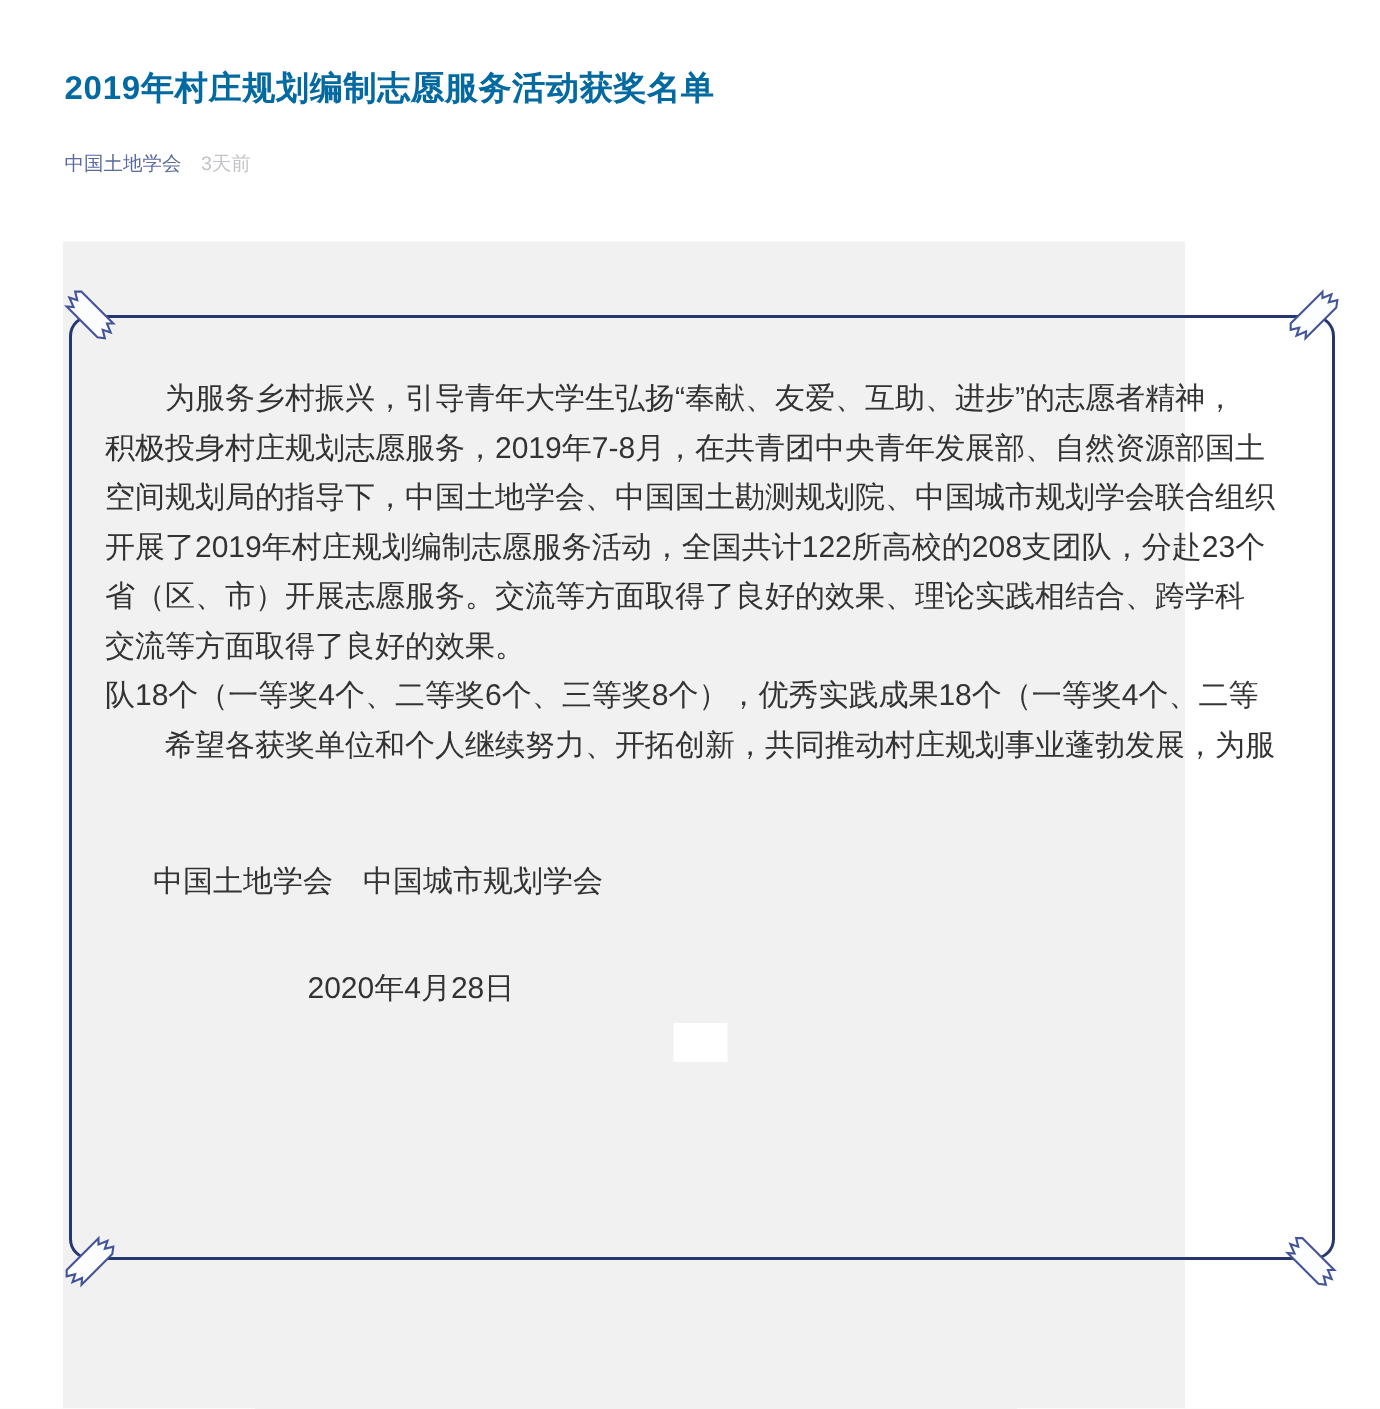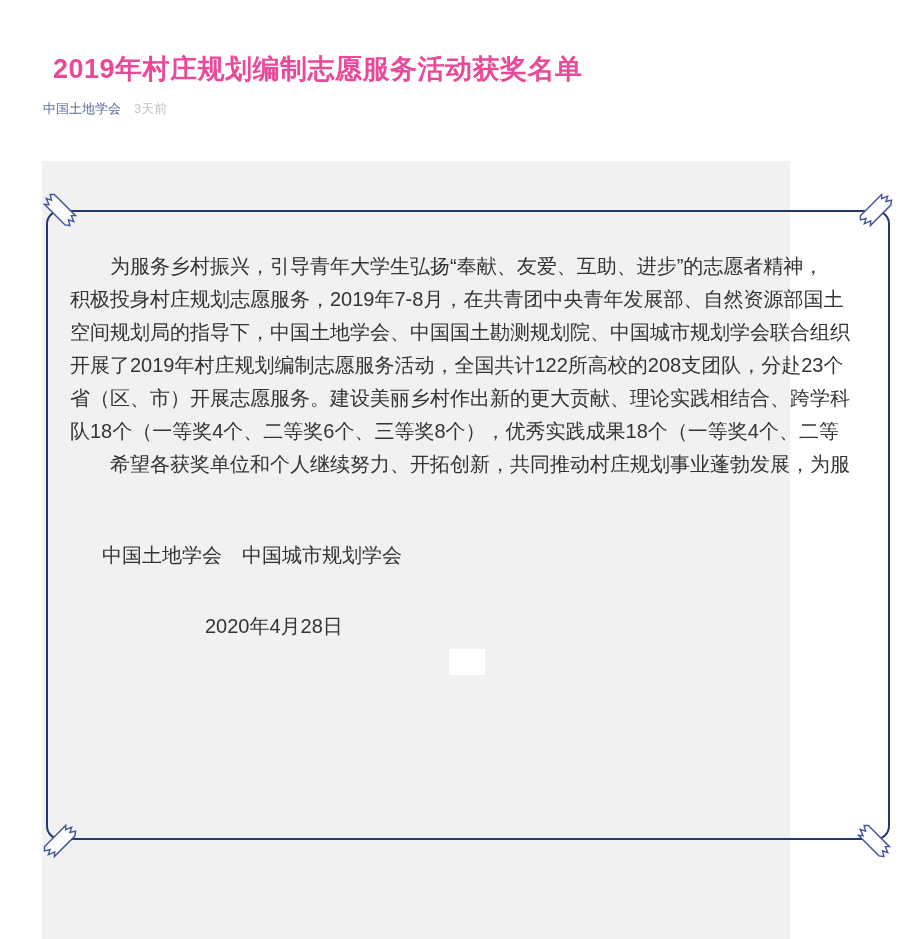--- a/index.html
+++ b/index.html
@@ -4,22 +4,22 @@
 <style>
   html,body{margin:0;padding:0;}
   body{
     width:920px;height:939px;background:#ffffff;
     font-family:"Liberation Sans","DejaVu Sans",sans-serif;
     -webkit-font-smoothing:antialiased;
   }
   .page{position:relative;width:920px;height:939px;background:#ffffff;overflow:hidden;}
 
   .article-title{
-    position:absolute;left:43px;top:42px;margin:10px;
-    font-size:27px;line-height:34px;font-weight:700;color:#ec4899;
+    position:absolute;left:43px;top:42px;margin:0;
+    font-size:22px;line-height:34px;font-weight:700;color:#0369a1;
     letter-spacing:0.5px;white-space:nowrap;
   }
   .byline{position:absolute;left:43px;top:99px;font-size:13px;line-height:20px;white-space:nowrap;}
   .author-link{color:#5a6a9c;text-decoration:none;margin-right:13px;cursor:pointer;}
   .publish-time{color:#c3c3c8;}
 
   .content-panel{
     position:absolute;left:42px;top:161px;width:748px;height:778px;
     background:#f1f1f2;
   }
@@ -53,21 +53,22 @@
     <a class="author-link">中国土地学会</a><span class="publish-time">3天前</span>
   </div>
 
   <div class="content-panel">
 
     <div class="notice-box">
       <div class="line first">为服务乡村振兴，引导青年大学生弘扬“奉献、友爱、互助、进步”的志愿者精神，</div>
       <div class="line">积极投身村庄规划志愿服务，2019年7-8月，在共青团中央青年发展部、自然资源部国土</div>
       <div class="line">空间规划局的指导下，中国土地学会、中国国土勘测规划院、中国城市规划学会联合组织</div>
       <div class="line">开展了2019年村庄规划编制志愿服务活动，全国共计122所高校的208支团队，分赴23个</div>
-      <div class="line">省（区、市）开展志愿服务。建设美丽乡村作出新的更大贡献、理论实践相结合、跨学科</div>
+      <div class="line">省（区、市）开展志愿服务。交流等方面取得了良好的效果、理论实践相结合、跨学科</div>
+      <div class="line">交流等方面取得了良好的效果。</div>
       <div class="line">队18个（一等奖4个、二等奖6个、三等奖8个），优秀实践成果18个（一等奖4个、二等</div>
       <div class="line first">希望各获奖单位和个人继续努力、开拓创新，共同推动村庄规划事业蓬勃发展，为服</div>
 
       <div class="signature">中国土地学会　中国城市规划学会</div>
       <div class="date-line">2020年4月28日</div>
 
       <div class="image-placeholder"></div>
     </div>
 
     <div class="tape tl">

